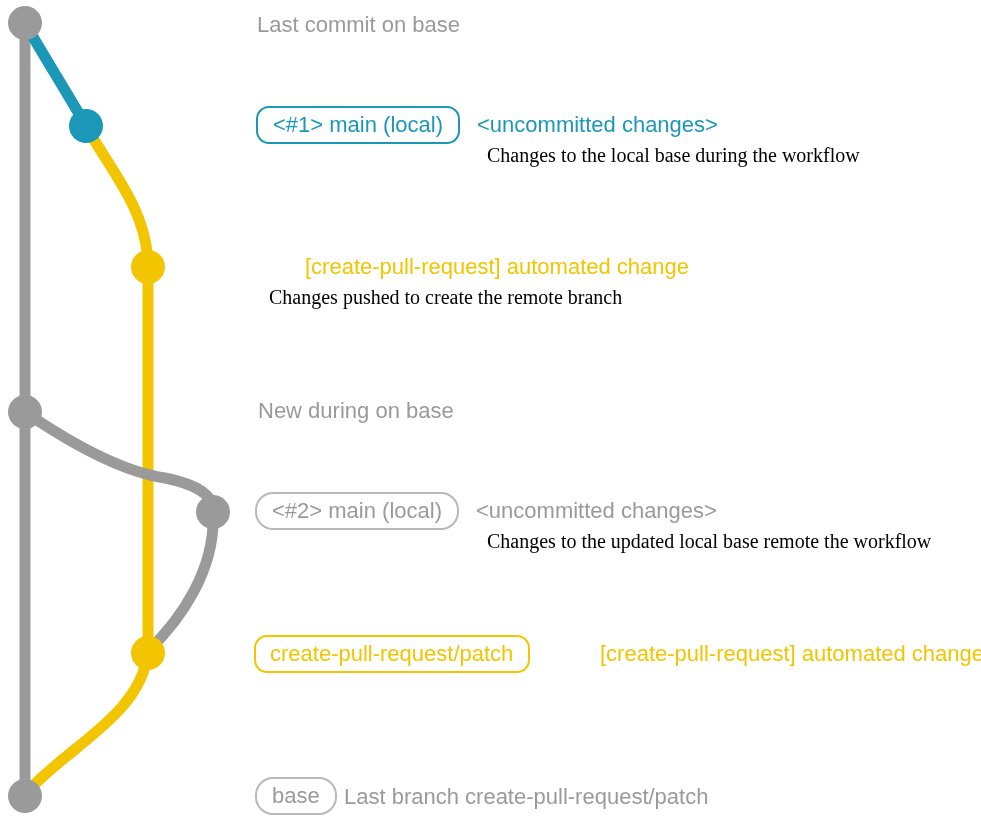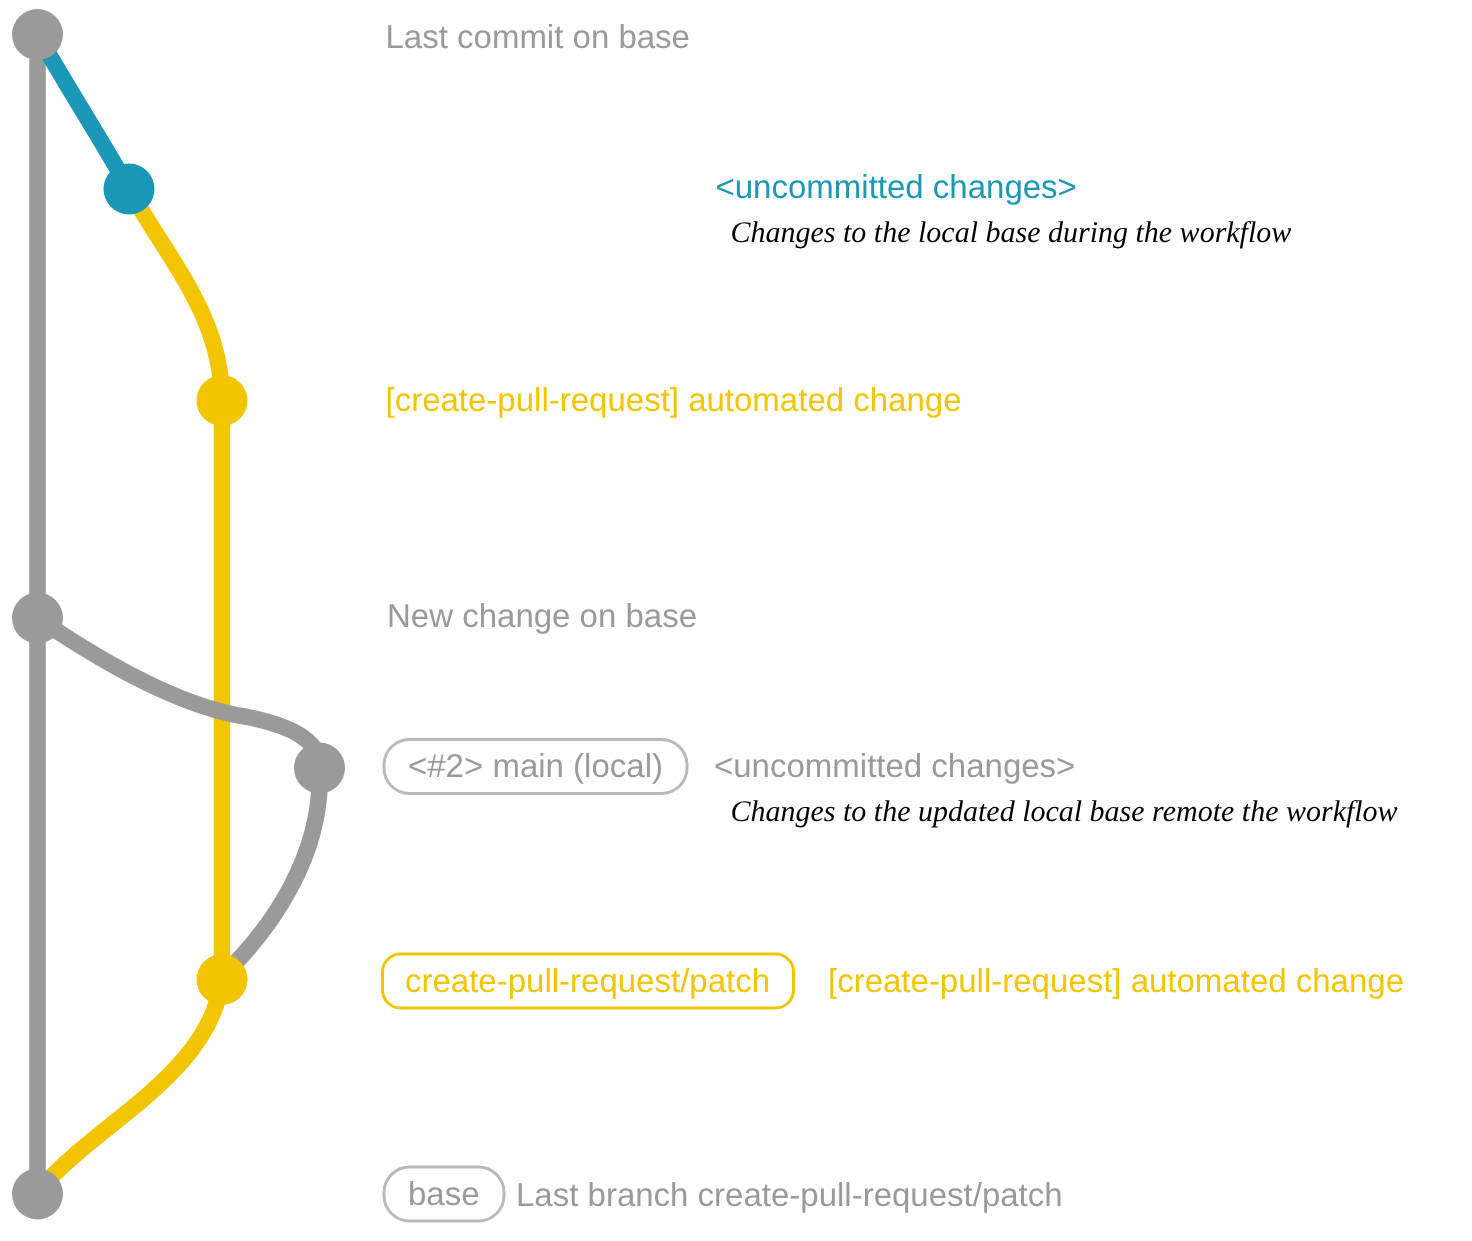--- a/index.html
+++ b/index.html
@@ -23,42 +23,41 @@
   svg .s.gray{stroke:var(--base-gray);}
   svg .s.teal{stroke:var(--local-teal);}
   svg .s.yellow{stroke:var(--branch-yellow);}
   svg circle.gray{fill:var(--base-gray);}
   svg circle.teal{fill:var(--local-teal);}
   svg circle.yellow{fill:var(--branch-yellow);}
 
   .lbl{position:absolute;font-size:22px;white-space:nowrap;line-height:1.2;}
   .lbl.gray{color:var(--base-gray);}
   .lbl.teal{color:var(--local-teal);}
-  .lbl.yellow{color:var(--branch-yellow);}
+  .lbl.yellow{color:var(--branch-yellow);margin-left:48px;}
 
   .badge{
     position:absolute;
     font-size:22px;line-height:34px;
     padding:0 15px;
     border:2px solid;
     border-radius:13px;
     white-space:nowrap;
     background:var(--bg);
   }
   .badge.teal{color:var(--local-teal);border-color:var(--local-teal);}
   .badge.yellow{color:var(--branch-yellow);border-color:var(--branch-yellow);padding-left:14px;}
   .badge.gray{color:var(--base-gray);border-color:var(--badge-gray);border-radius:18px;}
 
   .desc{
     position:absolute;
     font-family:"Liberation Serif", serif;
     font-size:20px;
     color:var(--desc-black);
     white-space:nowrap;
-    font-style:italic;
   }
 </style>
 </head>
 <body>
 
 <div class="canvas">
 
   <svg class="graph" width="981" height="827" viewBox="0 0 981 827">
 
     <path class="s yellow" d="M86 126 C110 170 148 210 148 267 L148 653"></path>
@@ -77,26 +76,28 @@
     <circle class="teal" cx="86" cy="126" r="17"></circle>
     <circle class="yellow" cx="148" cy="267" r="17"></circle>
     <circle class="gray" cx="25" cy="412" r="17"></circle>
     <circle class="gray" cx="213" cy="512" r="17"></circle>
     <circle class="yellow" cx="148" cy="653" r="17"></circle>
     <circle class="gray" cx="25" cy="796" r="17"></circle>
   </svg>
 
   <div class="lbl gray" style="left:257px;top:12px">Last commit on base</div>
 
+  <div class="badge teal" style="left:256px;top:106px">&lt;#1&gt; main (local)</div>
   <div class="lbl teal" style="left:477px;top:112px">&lt;uncommitted changes&gt;</div>
   <div class="desc" style="left:487px;top:144px">Changes to the local base during the workflow</div>
 
   <div class="lbl yellow" style="left:257px;top:254px">[create-pull-request] automated change</div>
+  <div class="desc" style="left:269px;top:286px">Changes pushed to create the remote branch</div>
 
-  <div class="lbl gray" style="left:258px;top:398px">New change on base</div>
+  <div class="lbl gray" style="left:258px;top:398px">New during on base</div>
 
   <div class="badge gray" style="left:255px;top:492px">&lt;#2&gt; main (local)</div>
   <div class="lbl gray" style="left:476px;top:498px">&lt;uncommitted changes&gt;</div>
   <div class="desc" style="left:487px;top:530px">Changes to the updated local base remote the workflow</div>
 
   <div class="badge yellow" style="left:254px;top:635px">create-pull-request/patch</div>
   <div class="lbl yellow" style="left:552px;top:641px">[create-pull-request] automated change</div>
 
   <div class="badge gray" style="left:255px;top:777px">base</div>
   <div class="lbl gray" style="left:344px;top:784px">Last branch create-pull-request/patch</div>

